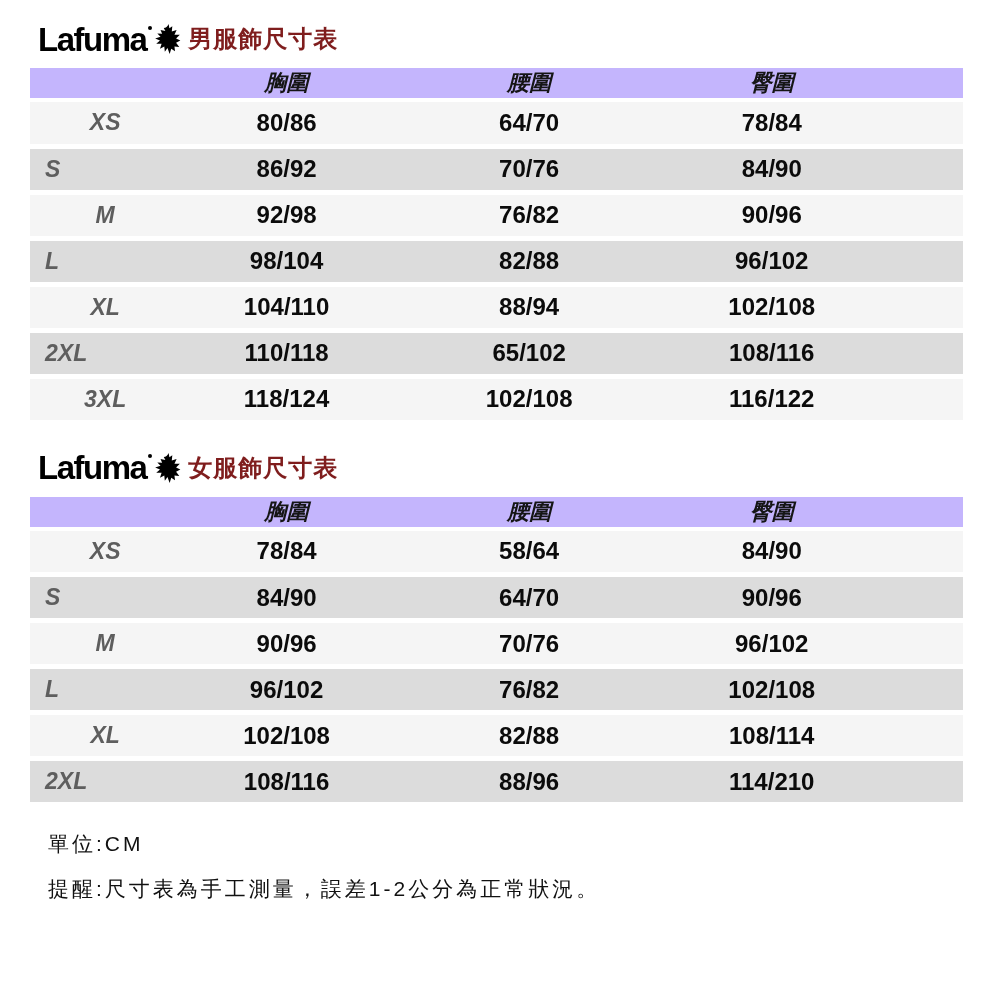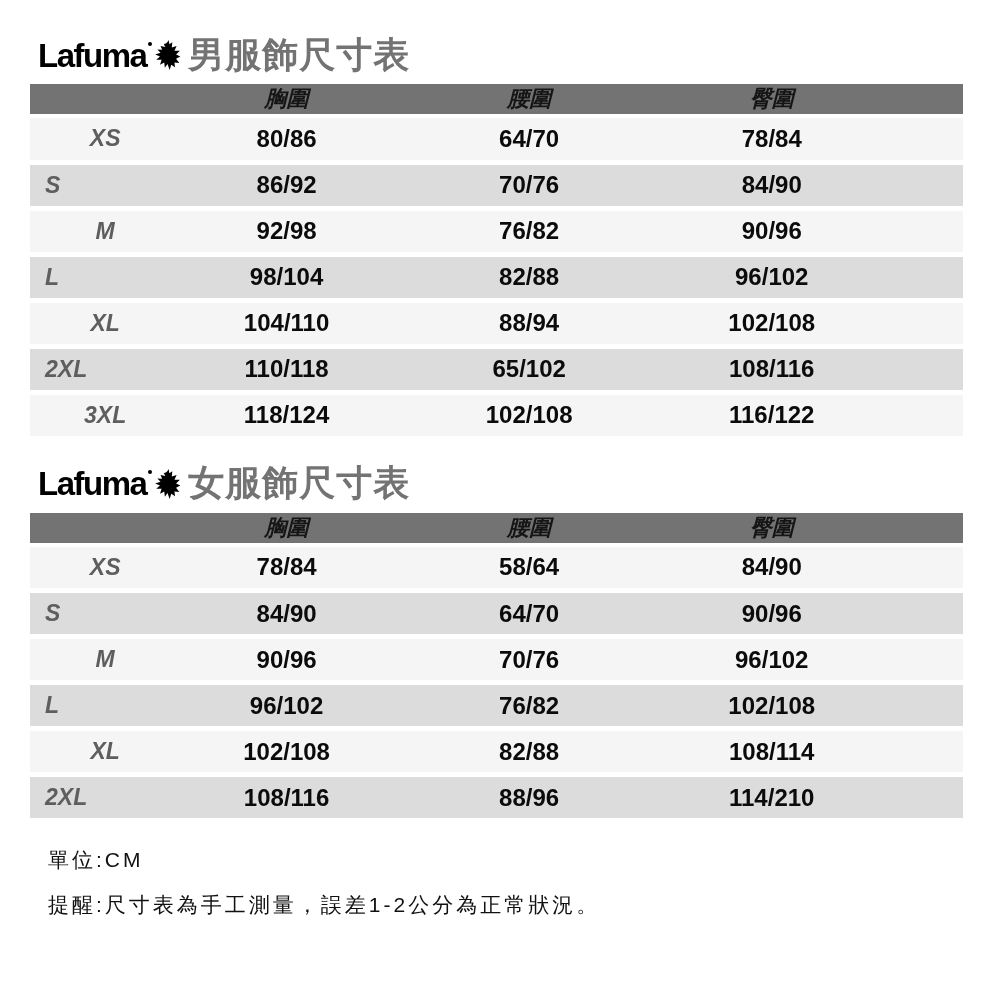--- a/index.html
+++ b/index.html
@@ -2,46 +2,46 @@
 <html><head>
 <meta charset="utf-8">
 <style>
   * { box-sizing: border-box; }
   html, body {
     margin: 0; padding: 0;
     width: 1000px; height: 1000px;
     background: #ffffff;
     font-family: "Liberation Sans", sans-serif;
   }
-  .page { padding: 36px 0 0 30px; width: 1000px; }
+  .page { padding: 20px 0 0 30px; width: 1000px; }
 
   
   .section-title {
     display: flex; align-items: center;
     height: 38px; margin: 0 0 10px 8px;
   }
   .brand-wrap { display: inline-flex; align-items: flex-start; }
   .brand {
     font-size: 33px; font-weight: 800; color: #000;
     letter-spacing: -1.5px; line-height: 1;
   }
   .tm-dot {
     width: 4px; height: 4px; background: #000; border-radius: 50%;
     margin: 3px 1px 0 2px; display: inline-block;
   }
   .leaf { width: 27px; height: 30px; margin: 0 7px 0 1px; }
-  .title-text { font-size: 36px; font-weight: 700; color: #737373; letter-spacing: 1px; }
+  .title-text { font-size: 24px; font-weight: 700; color: #7f1d1d; letter-spacing: 1px; }
 
   
   .size-table {
     border-collapse: collapse; table-layout: fixed;
     width: 933px;
   }
   .size-table thead th {
-    background: #737373;
+    background: #c4b5fd;
     height: 32px;
     font-size: 22px; font-weight: 700; font-style: italic;
     color: #151515; text-align: center;
     padding: 0; border: none; border-bottom: 4px solid #ffffff;
   }
   .size-table tbody td {
     height: 46px;
     font-size: 24px; font-weight: 700;
     color: #0b0b0b; text-align: center;
     padding: 0; border: none; border-bottom: 5px solid #ffffff;

